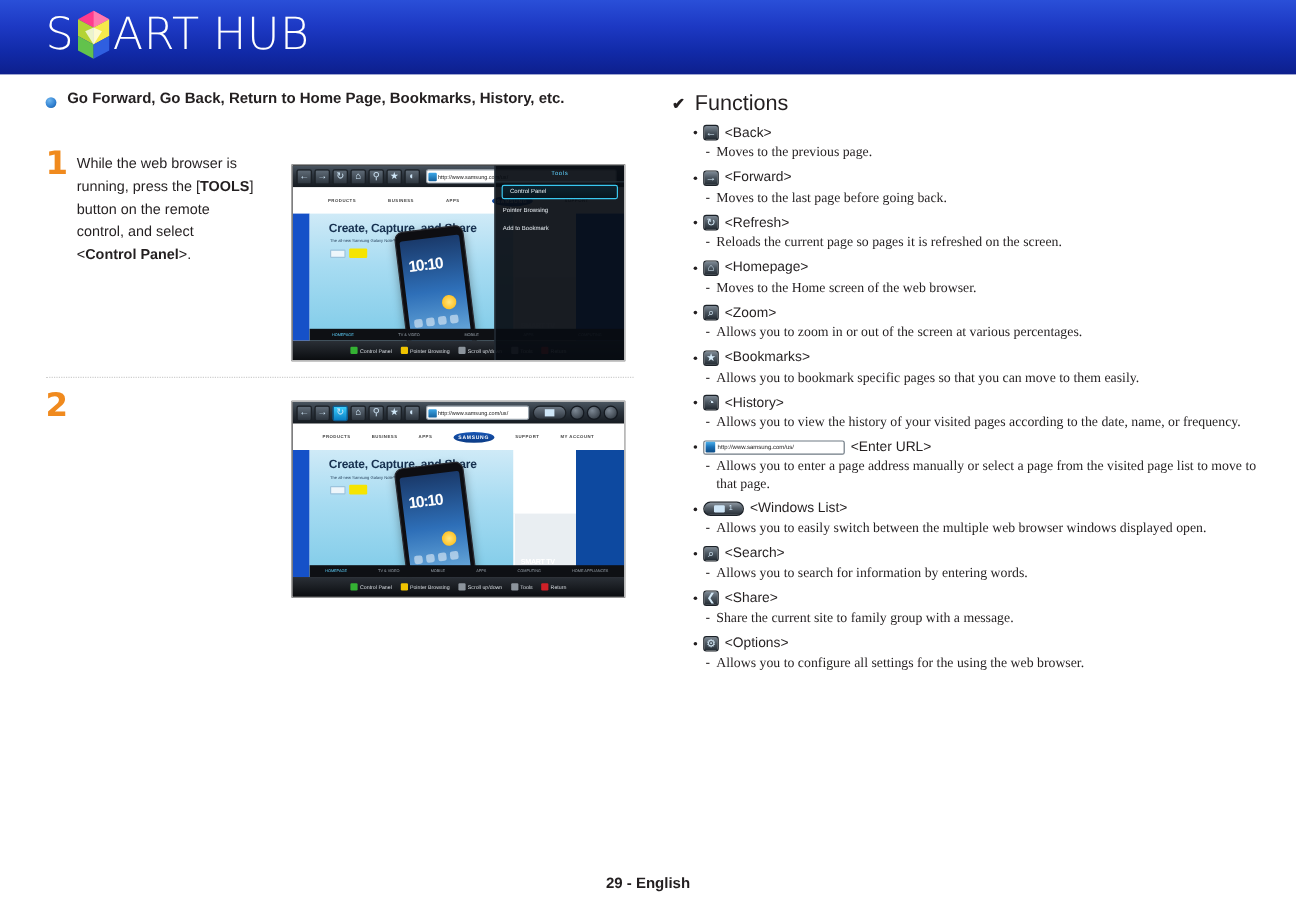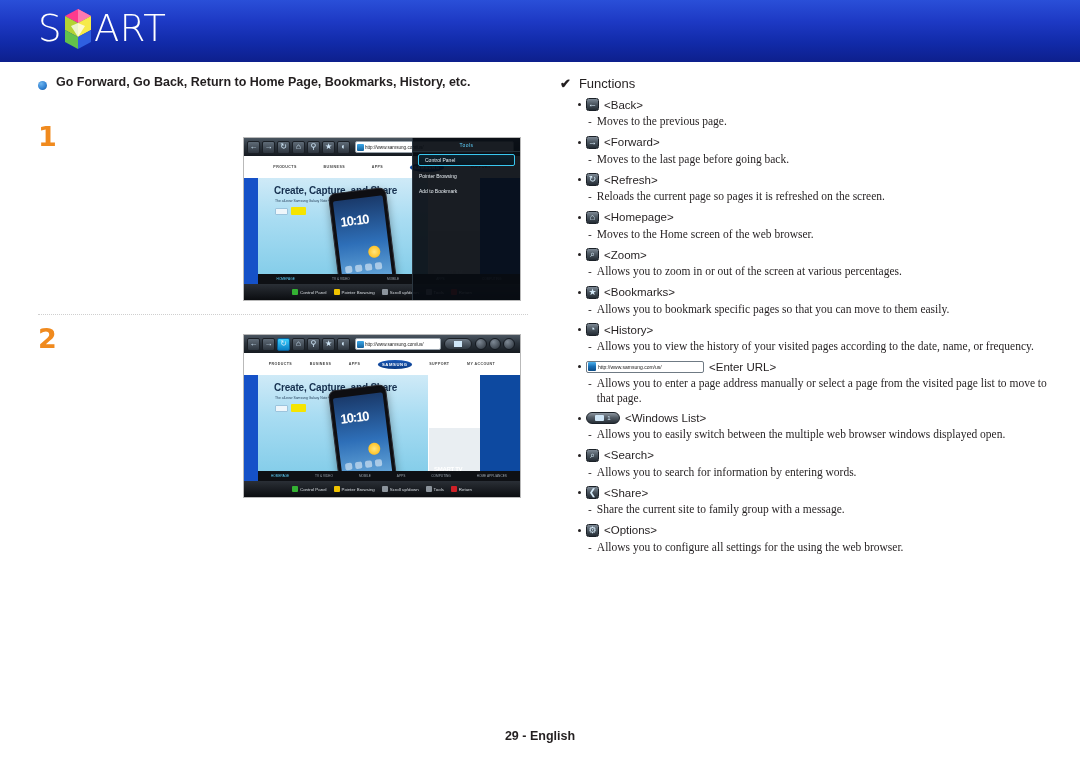--- a/index.html
+++ b/index.html
@@ -193,21 +193,21 @@
   .tools-item.sel {
     margin:2px 5px; border:1px solid #39c8f0; border-radius:2px;
     background:linear-gradient(to bottom,#0d2430,#08161f);
     height:12px;
   }
 
   
   .right-col { position:absolute; left:560px; top:62px; width:500px; }
   .fn-head { display:flex; align-items:center; gap:8px; margin-top:14px; }
   .check { font-size:13px; color:#231f20; font-weight:bold; line-height:1; }
-  .fn-head-label { font-size:13px; color:#231f20; }
+  .fn-head-label { font-size:18px; color:#231f20; }
 
   .fn-list { margin-top:7px; padding-left:18px; }
   .fn-item { display:flex; align-items:center; gap:5px; margin-top:6.5px; }
   .fn-bullet { width:3px;height:3px;border-radius:50%;background:#231f20;flex:0 0 auto; }
   .fn-ico {
     width:13px;height:13px;border-radius:2.5px;flex:0 0 auto;
     background:linear-gradient(to bottom,#7e8a96 0%, #4d5862 45%, #232b33 100%);
     border:1px solid #1a2027;
     display:flex;align-items:center;justify-content:center;
     color:#d7ecfa; font-size:9px; line-height:1;
@@ -257,32 +257,34 @@
         <polygon points="15,2 28,9 15,16 2,9" fill="#ff3b8d"></polygon>
         <polygon points="15,2 28,9 15,16" fill="#ff7ab0"></polygon>
         <polygon points="2,9 15,16 15,30 2,23" fill="#b4d334"></polygon>
         <polygon points="28,9 15,16 15,30 28,23" fill="#f6ea4a"></polygon>
         <polygon points="2,23 15,30 15,42 2,35" fill="#62c24c"></polygon>
         <polygon points="28,23 15,30 15,42 28,35" fill="#2f5fe0"></polygon>
         <polygon points="15,16 22,19 15,30 8,19" fill="#ffffff" opacity="0.75"></polygon>
       </svg>
     </span>
     <span class="logo-text">ART</span>
+    <span class="logo-text light" style="margin-left:11px;">HUB</span>
   </div>
 </div>
 
 <div class="left-col">
 
   <div class="bullet-head">
     <span class="blue-dot"></span>
     <span class="bullet-head-text">Go Forward, Go Back, Return to Home Page, Bookmarks, History, etc.</span>
   </div>
 
   <div class="step" style="top:65px;">
     <span class="step-num">1</span>
+    <span class="step-text"><span>While the web browser is running, press the [</span><b>TOOLS</b><span>] button on the remote control, and select &lt;</span><b>Control Panel</b><span>&gt;.</span></span>
   </div>
 
   <div class="shot" style="left:243px; top:75px; width:278px; height:164px;">
     <div class="tv">
       <div class="tv-toolbar">
         <span class="tb-ico">←</span>
         <span class="tb-ico">→</span>
         <span class="tb-ico">↻</span>
         <span class="tb-ico">⌂</span>
         <span class="tb-ico">⚲</span>

